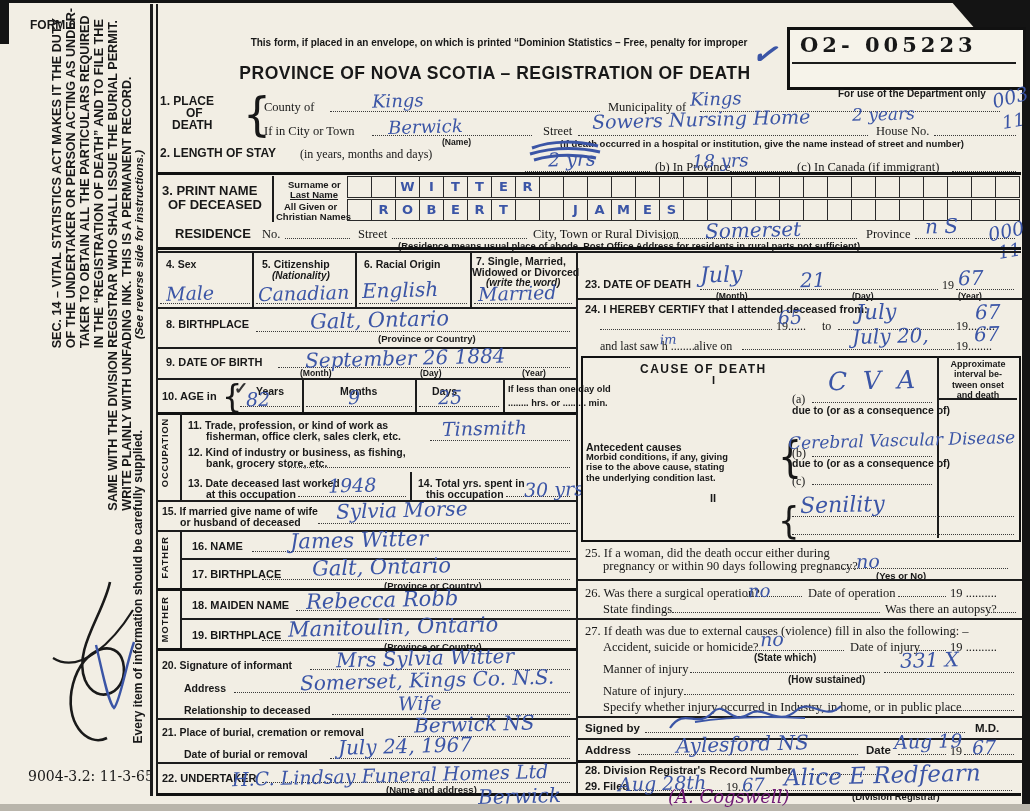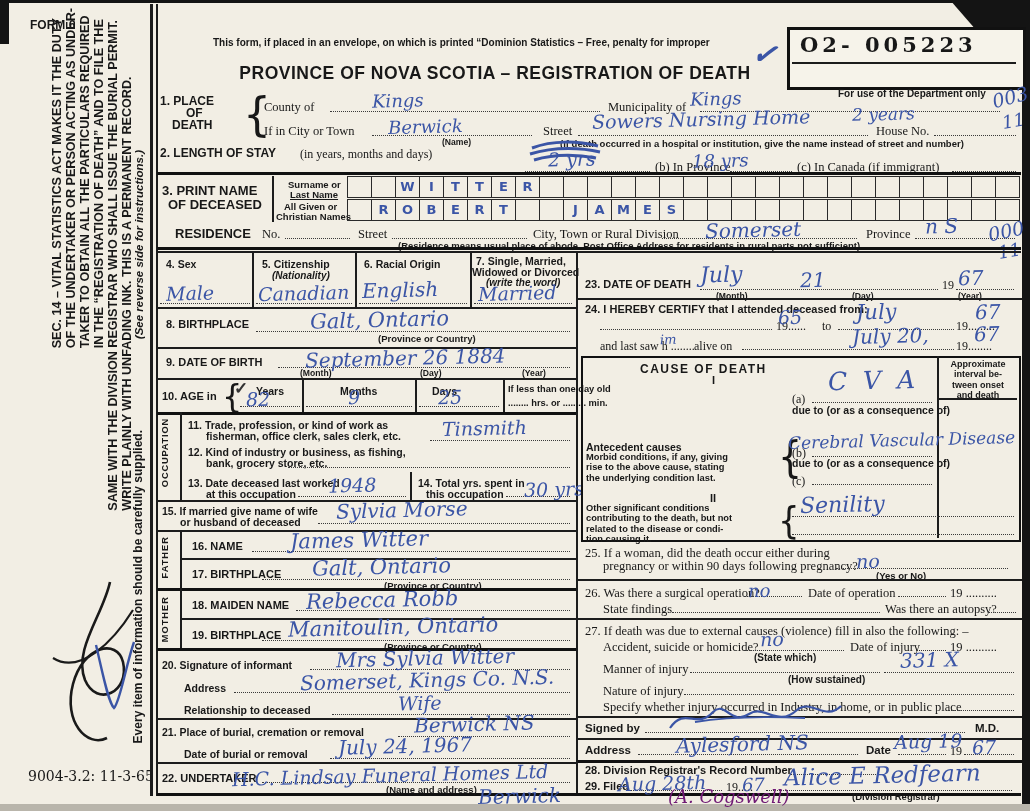--- a/index.html
+++ b/index.html
@@ -49,21 +49,21 @@
     <path d="M75,2 C68,35 38,70 50,100 C62,128 95,112 88,82 C82,58 48,66 38,104 C28,142 52,168 72,158" stroke="#1a1a1a" stroke-width="2.6" fill="none"></path>
     <path d="M18,78 C45,95 78,62 98,30" stroke="#1a1a1a" stroke-width="2.2" fill="none"></path>
   </svg>
   <svg style="left:88px;top:640px" width="50" height="75" viewBox="0 0 50 75">
     <path d="M8,5 C14,30 20,62 26,68 C32,62 38,25 46,2" stroke="#3b55a6" stroke-width="2.4" fill="none"></path>
   </svg>
 
   <div class="vl" style="left:150px;top:4px;height:792px;width:3px"></div>
   <div class="vl" style="left:156px;top:4px;height:792px"></div>
 
-  <div class="lb" style="left:213px;top:37px;width:572px;font-size:10px">This form, if placed in an envelope, on which is printed “Dominion Statistics – Free, penalty for improper</div>
+  <div class="lb" style="left:213px;top:37px;width:572px;text-align:center;font-size:10px">This form, if placed in an envelope, on which is printed “Dominion Statistics – Free, penalty for improper</div>
   <div class="lb" style="left:195px;top:63px;width:600px;text-align:center;font-size:17.5px;letter-spacing:.5px">PROVINCE OF NOVA SCOTIA – REGISTRATION OF DEATH</div>
   <div class="check" style="left:752px;top:36px;font-size:30px;transform:rotate(8deg);font-family:'DejaVu Serif',serif;font-style:italic">✓</div>
   <div style="position:absolute;left:787px;top:27px;width:233px;height:57px;border:3px solid #111;background:#f6f3ea"></div>
   <div style="position:absolute;left:800px;top:32px;font-family:'DejaVu Serif',serif;font-weight:bold;font-size:21px;letter-spacing:4px">O2- 005223</div>
   <div class="hl" style="left:792px;top:62px;width:224px"></div>
   <div class="sm" style="left:838px;top:88px;font-size:10px">For use of the Department only</div>
 
   <div class="lbx" style="left:160px;top:94px">1. PLACE</div>
   <div class="lbx" style="left:186px;top:106px">OF</div>
   <div class="lbx" style="left:172px;top:118px">DEATH</div>
@@ -368,24 +368,20 @@
 rise to the above cause, stating
 the underlying condition last.</div>
   <div class="brace" style="left:778px;top:436px;font-size:38px;transform:scaleY(1.1)">{</div>
   <div class="lb" style="left:792px;top:446px;font-weight:normal;font-family:'Liberation Serif',serif;font-size:12px">(b)</div>
   <i class="dot" style="left:812px;top:455px;width:120px"></i>
   <div class="cl" style="left:792px;top:458px;font-size:10.5px;font-weight:bold">due to (or as a consequence of)</div>
   <div class="lb" style="left:792px;top:474px;font-weight:normal;font-family:'Liberation Serif',serif;font-size:12px">(c)</div>
   <i class="dot" style="left:812px;top:483px;width:120px"></i>
   <div class="hw" style="left:788px;top:430px;font-size:17px">Cerebral Vascular Disease</div>
   <div class="lb" style="left:710px;top:492px;font-size:11px">II</div>
-  <div class="cl" style="left:586px;top:503px">Other significant conditions
-contributing to the death, but not
-related to the disease or condi-
-tion causing it.</div>
   <div class="brace" style="left:778px;top:500px;font-size:34px;transform:scaleY(1.1)">{</div>
   <i class="dot" style="left:792px;top:515px;width:222px"></i>
   <i class="dot" style="left:792px;top:533px;width:222px"></i>
   <div class="hw" style="left:800px;top:492px;font-size:22px">Senility</div>
 
   <div class="lb" style="left:585px;top:546px;font-weight:normal;font-family:'Liberation Serif',serif;font-size:12.5px">25. If a woman, did the death occur either during</div>
   <div class="lb" style="left:603px;top:559px;font-weight:normal;font-family:'Liberation Serif',serif;font-size:12.5px">pregnancy or within 90 days following pregnancy?</div>
   <i class="dot" style="left:836px;top:567px;width:172px"></i>
   <div class="sm" style="left:876px;top:570px;font-size:9.5px">(Yes or No)</div>
   <div class="hw" style="left:856px;top:550px;font-size:19px">no</div>

